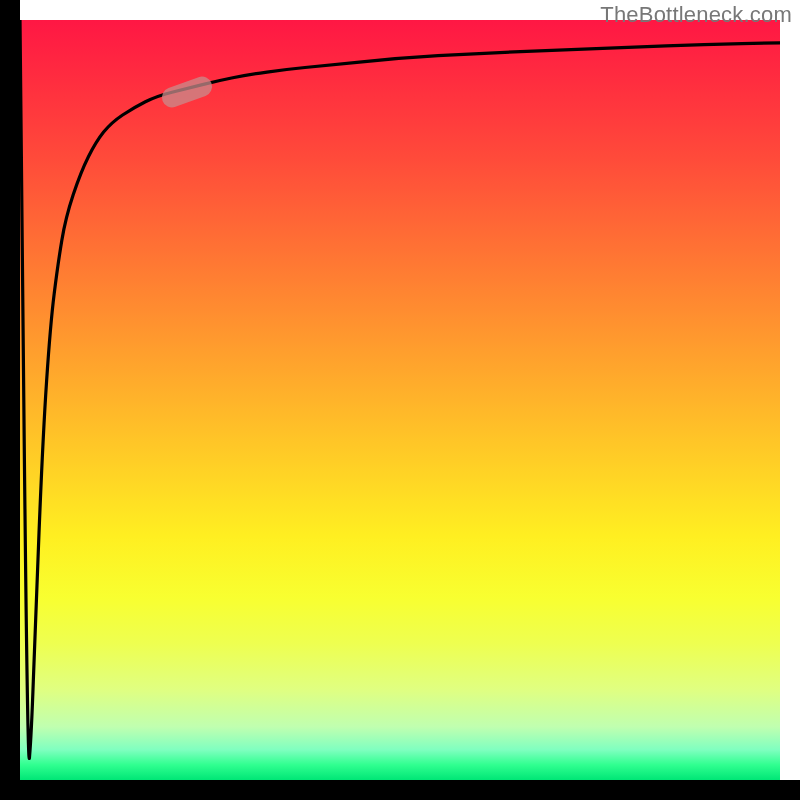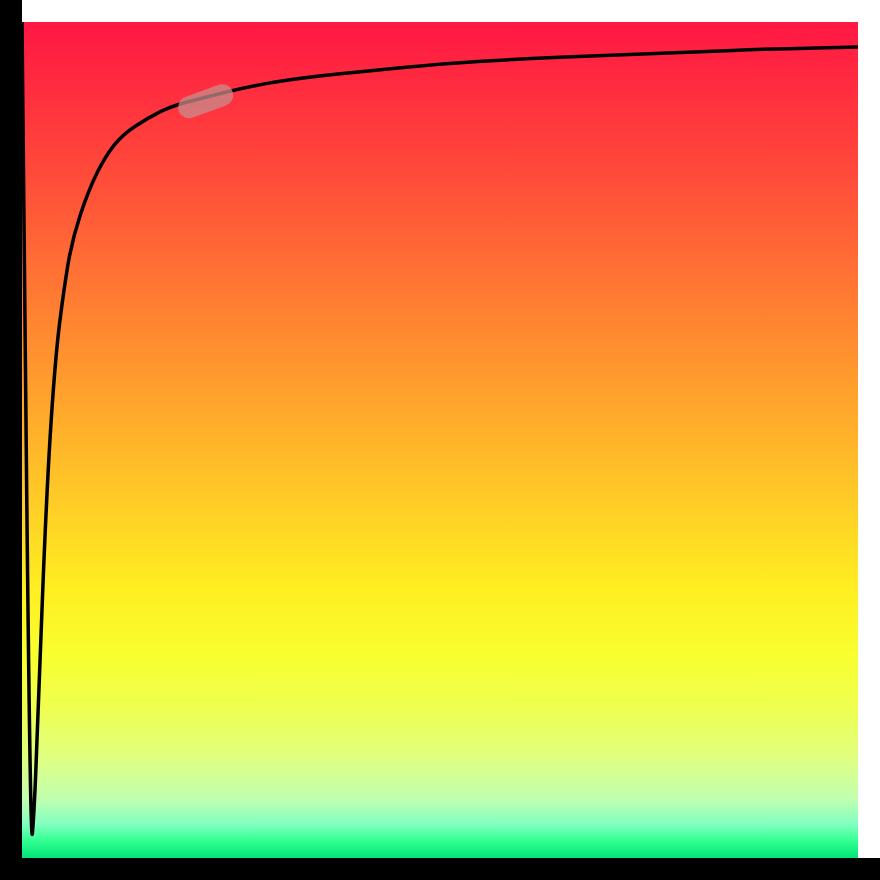--- a/index.html
+++ b/index.html
@@ -91,13 +91,14 @@
   <div class="axis-bottom"></div>
 
   <div class="plot-area">
     <div class="gradient-bg"></div>
     <svg class="curve-svg" viewBox="0 0 760 760" preserveAspectRatio="none">
       <path id="curvePath" d="M 0.00 0.00 Q 0.00 0.00 3.80 380.00 Q 7.60 760.00 9.50 737.20 Q 11.40 714.40 13.30 661.20 Q 15.20 608.00 19.00 513.00 Q 22.80 418.00 26.60 361.00 Q 30.40 304.00 34.20 273.60 Q 38.00 243.20 41.80 220.40 Q 45.60 197.60 53.20 174.80 Q 60.80 152.00 68.40 136.80 Q 76.00 121.60 83.60 112.10 Q 91.20 102.60 102.60 95.00 Q 114.00 87.40 125.40 81.70 Q 136.80 76.00 152.00 72.20 Q 167.20 68.40 182.40 64.60 Q 197.60 60.80 212.80 57.76 Q 228.00 54.72 247.00 52.06 Q 266.00 49.40 285.00 47.50 Q 304.00 45.60 342.00 41.80 Q 380.00 38.00 418.00 35.72 Q 456.00 33.44 494.00 31.92 Q 532.00 30.40 570.00 28.88 Q 608.00 27.36 646.00 25.84 Q 684.00 24.32 722.00 23.56 T 760.00 22.80" fill="none" stroke="#000000" stroke-width="3.2" stroke-linejoin="round" stroke-linecap="round"></path>
     </svg>
     <div class="marker" id="marker" style="left: 141.2px; top: 62.2px; transform: rotate(-20deg); background: rgba(200, 140, 140, 0.75);"></div>
   </div>
 
+  <div class="watermark">TheBottleneck.com</div>
 </div>
 
 </body></html>

